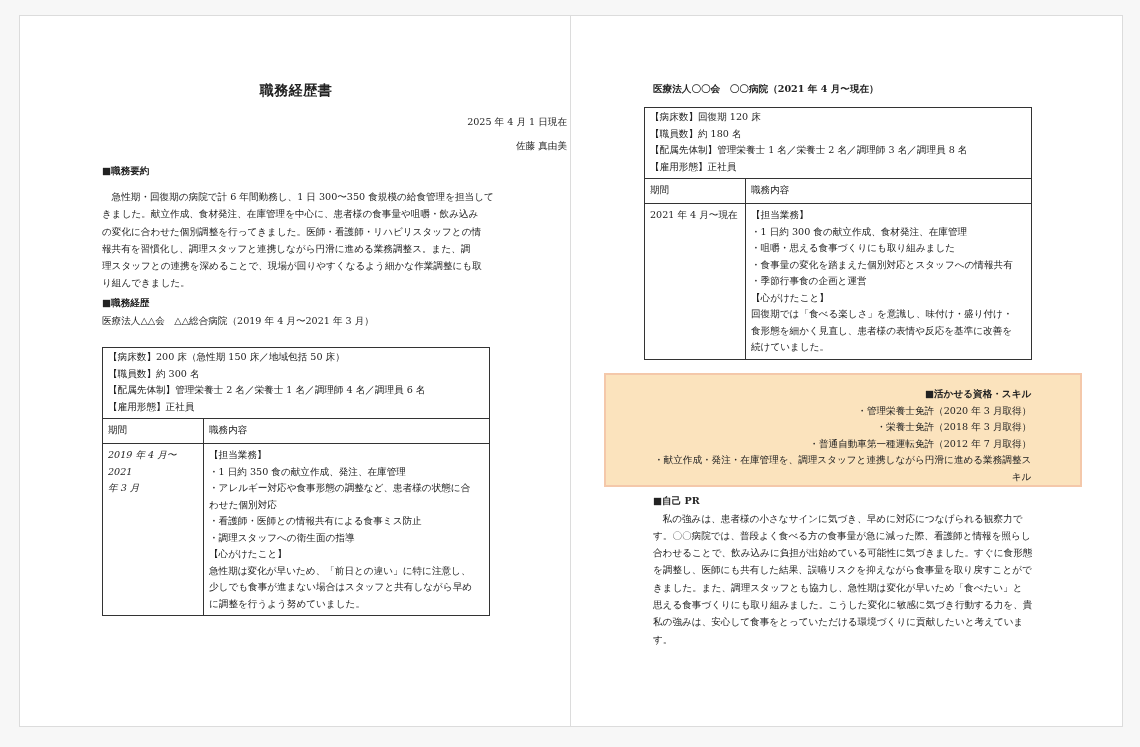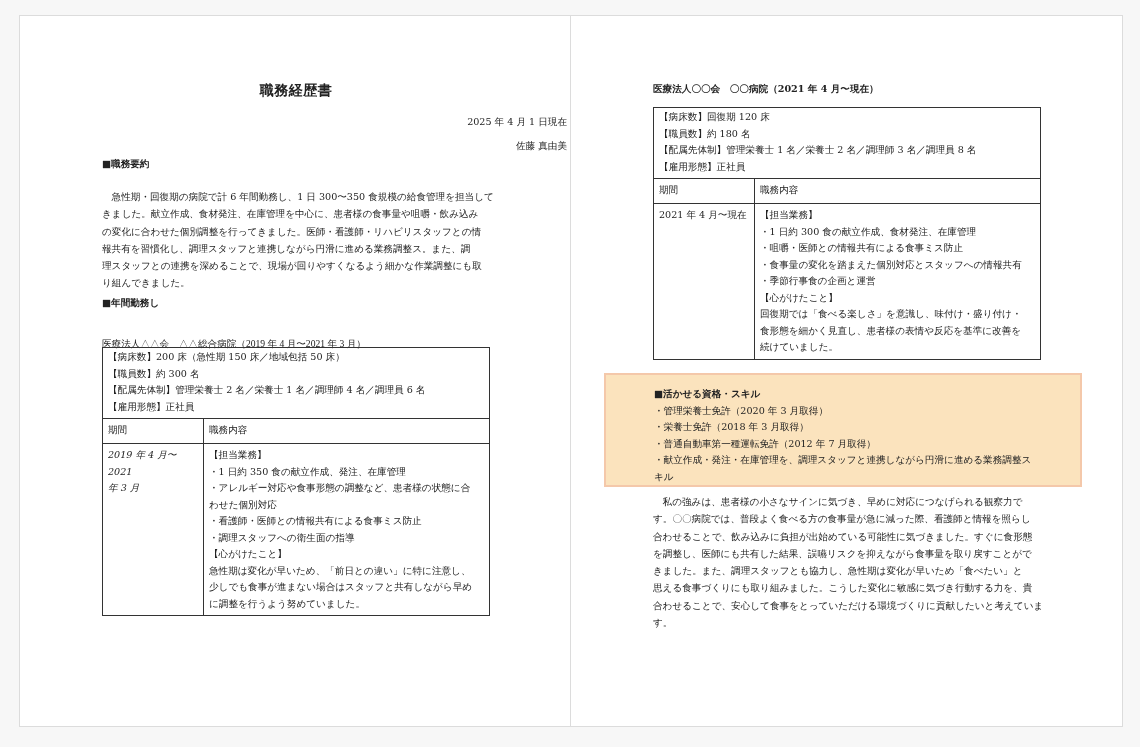--- a/index.html
+++ b/index.html
@@ -25,32 +25,32 @@
   }
 </style>
 </head>
 <body>
 
 <div class="page" id="page-left">
   <div class="abs title" style="left:0;width:552px;text-align:center;top:66px;">職務経歴書</div>
   <div class="abs t" style="right:81px;top:98px;">2025 年 4 月 1 日現在</div>
   <div class="abs t" style="right:81px;top:122px;margin-left:16px;">佐藤 真由美</div>
 
-  <div class="abs t bold" style="left:82px;top:140px;">■職務要約</div>
+  <div class="abs t bold" style="left:82px;top:147px;">■職務要約</div>
   <div class="abs" style="left:82px;top:172px;width:390px;">
     <div class="t" style="line-height:17.3px">　急性期・回復期の病院で計 6 年間勤務し、1 日 300〜350 食規模の給食管理を担当して</div>
     <div class="t" style="line-height:17.3px">きました。献立作成、食材発注、在庫管理を中心に、患者様の食事量や咀嚼・飲み込み</div>
     <div class="t" style="line-height:17.3px">の変化に合わせた個別調整を行ってきました。医師・看護師・リハビリスタッフとの情</div>
     <div class="t" style="line-height:17.3px">報共有を習慣化し、調理スタッフと連携しながら円滑に進める業務調整ス。また、調</div>
     <div class="t" style="line-height:17.3px">理スタッフとの連携を深めることで、現場が回りやすくなるよう細かな作業調整にも取</div>
     <div class="t" style="line-height:17.3px">り組んできました。</div>
   </div>
 
-  <div class="abs t bold" style="left:82px;top:279px;">■年間勤務し</div>
-  <div class="abs t" style="left:82px;top:320px;font-family:Liberation Serif, serif;">医療法人△△会　△△総合病院（2019 年 4 月〜2021 年 3 月）</div>
+  <div class="abs t bold" style="left:82px;top:279px;">■職務経歴</div>
+  <div class="abs t" style="left:82px;top:297px;">医療法人△△会　△△総合病院（2019 年 4 月〜2021 年 3 月）</div>
 
   <table class="box" style="left:82px;top:331px;width:388px;">
     <tbody>
         <tr>
       <td colspan="2" style="height:62px;padding-top:1px;">
         <div>【病床数】200 床（急性期 150 床／地域包括 50 床）</div>
         <div>【職員数】約 300 名</div>
         <div>【配属先体制】管理栄養士 2 名／栄養士 1 名／調理師 4 名／調理員 6 名</div>
         <div>【雇用形態】正社員</div>
       </td>
@@ -77,67 +77,68 @@
         <div>に調整を行うよう努めていました。</div>
       </td>
     </tr>
   </tbody>
     </table>
 </div>
 
 <div class="page" id="page-right">
   <div class="abs t" style="left:82px;top:65px;font-weight:bold;">医療法人〇〇会　〇〇病院（2021 年 4 月〜現在）</div>
 
-  <table class="box" style="left:82px;top:91px;width:388px;">
+  <table class="box" style="left:73px;top:91px;width:388px;">
     <tbody>
         <tr>
       <td colspan="2" style="height:62px;padding-top:1px;">
         <div>【病床数】回復期 120 床</div>
         <div>【職員数】約 180 名</div>
         <div>【配属先体制】管理栄養士 1 名／栄養士 2 名／調理師 3 名／調理員 8 名</div>
         <div>【雇用形態】正社員</div>
       </td>
     </tr>
     <tr>
       <td style="width:90px;height:18px;">期間</td>
       <td>職務内容</td>
     </tr>
     <tr>
       <td style="height:148px;">
         <div>2021 年 4 月〜現在</div>
       </td>
       <td>
         <div>【担当業務】</div>
         <div>・1 日約 300 食の献立作成、食材発注、在庫管理</div>
-        <div>・咀嚼・医師との情報共有による食事ミス防止</div>
+        <div>・咀嚼・思える食事づくりにも取り組みました</div>
         <div>・食事量の変化を踏まえた個別対応とスタッフへの情報共有</div>
         <div>・季節行事食の企画と運営</div>
         <div>【心がけたこと】</div>
         <div>回復期では「食べる楽しさ」を意識し、味付け・盛り付け・</div>
         <div>食形態を細かく見直し、患者様の表情や反応を基準に改善を</div>
         <div>続けていました。</div>
       </td>
     </tr>
   </tbody>
     </table>
 
   <div class="hl">
-    <div class="abs" style="left:48px;top:11px;">
+    <div class="abs" style="left:48px;top:11px;text-align:right;">
       <div class="t bold">■活かせる資格・スキル</div>
       <div class="t">・管理栄養士免許（2020 年 3 月取得）</div>
       <div class="t">・栄養士免許（2018 年 3 月取得）</div>
       <div class="t">・普通自動車第一種運転免許（2012 年 7 月取得）</div>
       <div class="t">・献立作成・発注・在庫管理を、調理スタッフと連携しながら円滑に進める業務調整ス</div>
       <div class="t">キル</div>
     </div>
   </div>
 
   <div class="abs" style="left:82px;top:477px;">
+    <div class="t bold">■自己 PR</div>
     <div class="t" style="line-height:17.3px">　私の強みは、患者様の小さなサインに気づき、早めに対応につなげられる観察力で</div>
     <div class="t" style="line-height:17.3px">す。〇〇病院では、普段よく食べる方の食事量が急に減った際、看護師と情報を照らし</div>
     <div class="t" style="line-height:17.3px">合わせることで、飲み込みに負担が出始めている可能性に気づきました。すぐに食形態</div>
     <div class="t" style="line-height:17.3px">を調整し、医師にも共有した結果、誤嚥リスクを抑えながら食事量を取り戻すことがで</div>
     <div class="t" style="line-height:17.3px">きました。また、調理スタッフとも協力し、急性期は変化が早いため「食べたい」と</div>
     <div class="t" style="line-height:17.3px">思える食事づくりにも取り組みました。こうした変化に敏感に気づき行動する力を、貴</div>
-    <div class="t" style="line-height:17.3px">合わせることで、安心して食事をとっていただける環境づくりに貢献したいと考えていま</div>
+    <div class="t" style="line-height:17.3px">私の強みは、安心して食事をとっていただける環境づくりに貢献したいと考えていま</div>
     <div class="t" style="line-height:17.3px">す。</div>
   </div>
 </div>
 
 </body></html>

